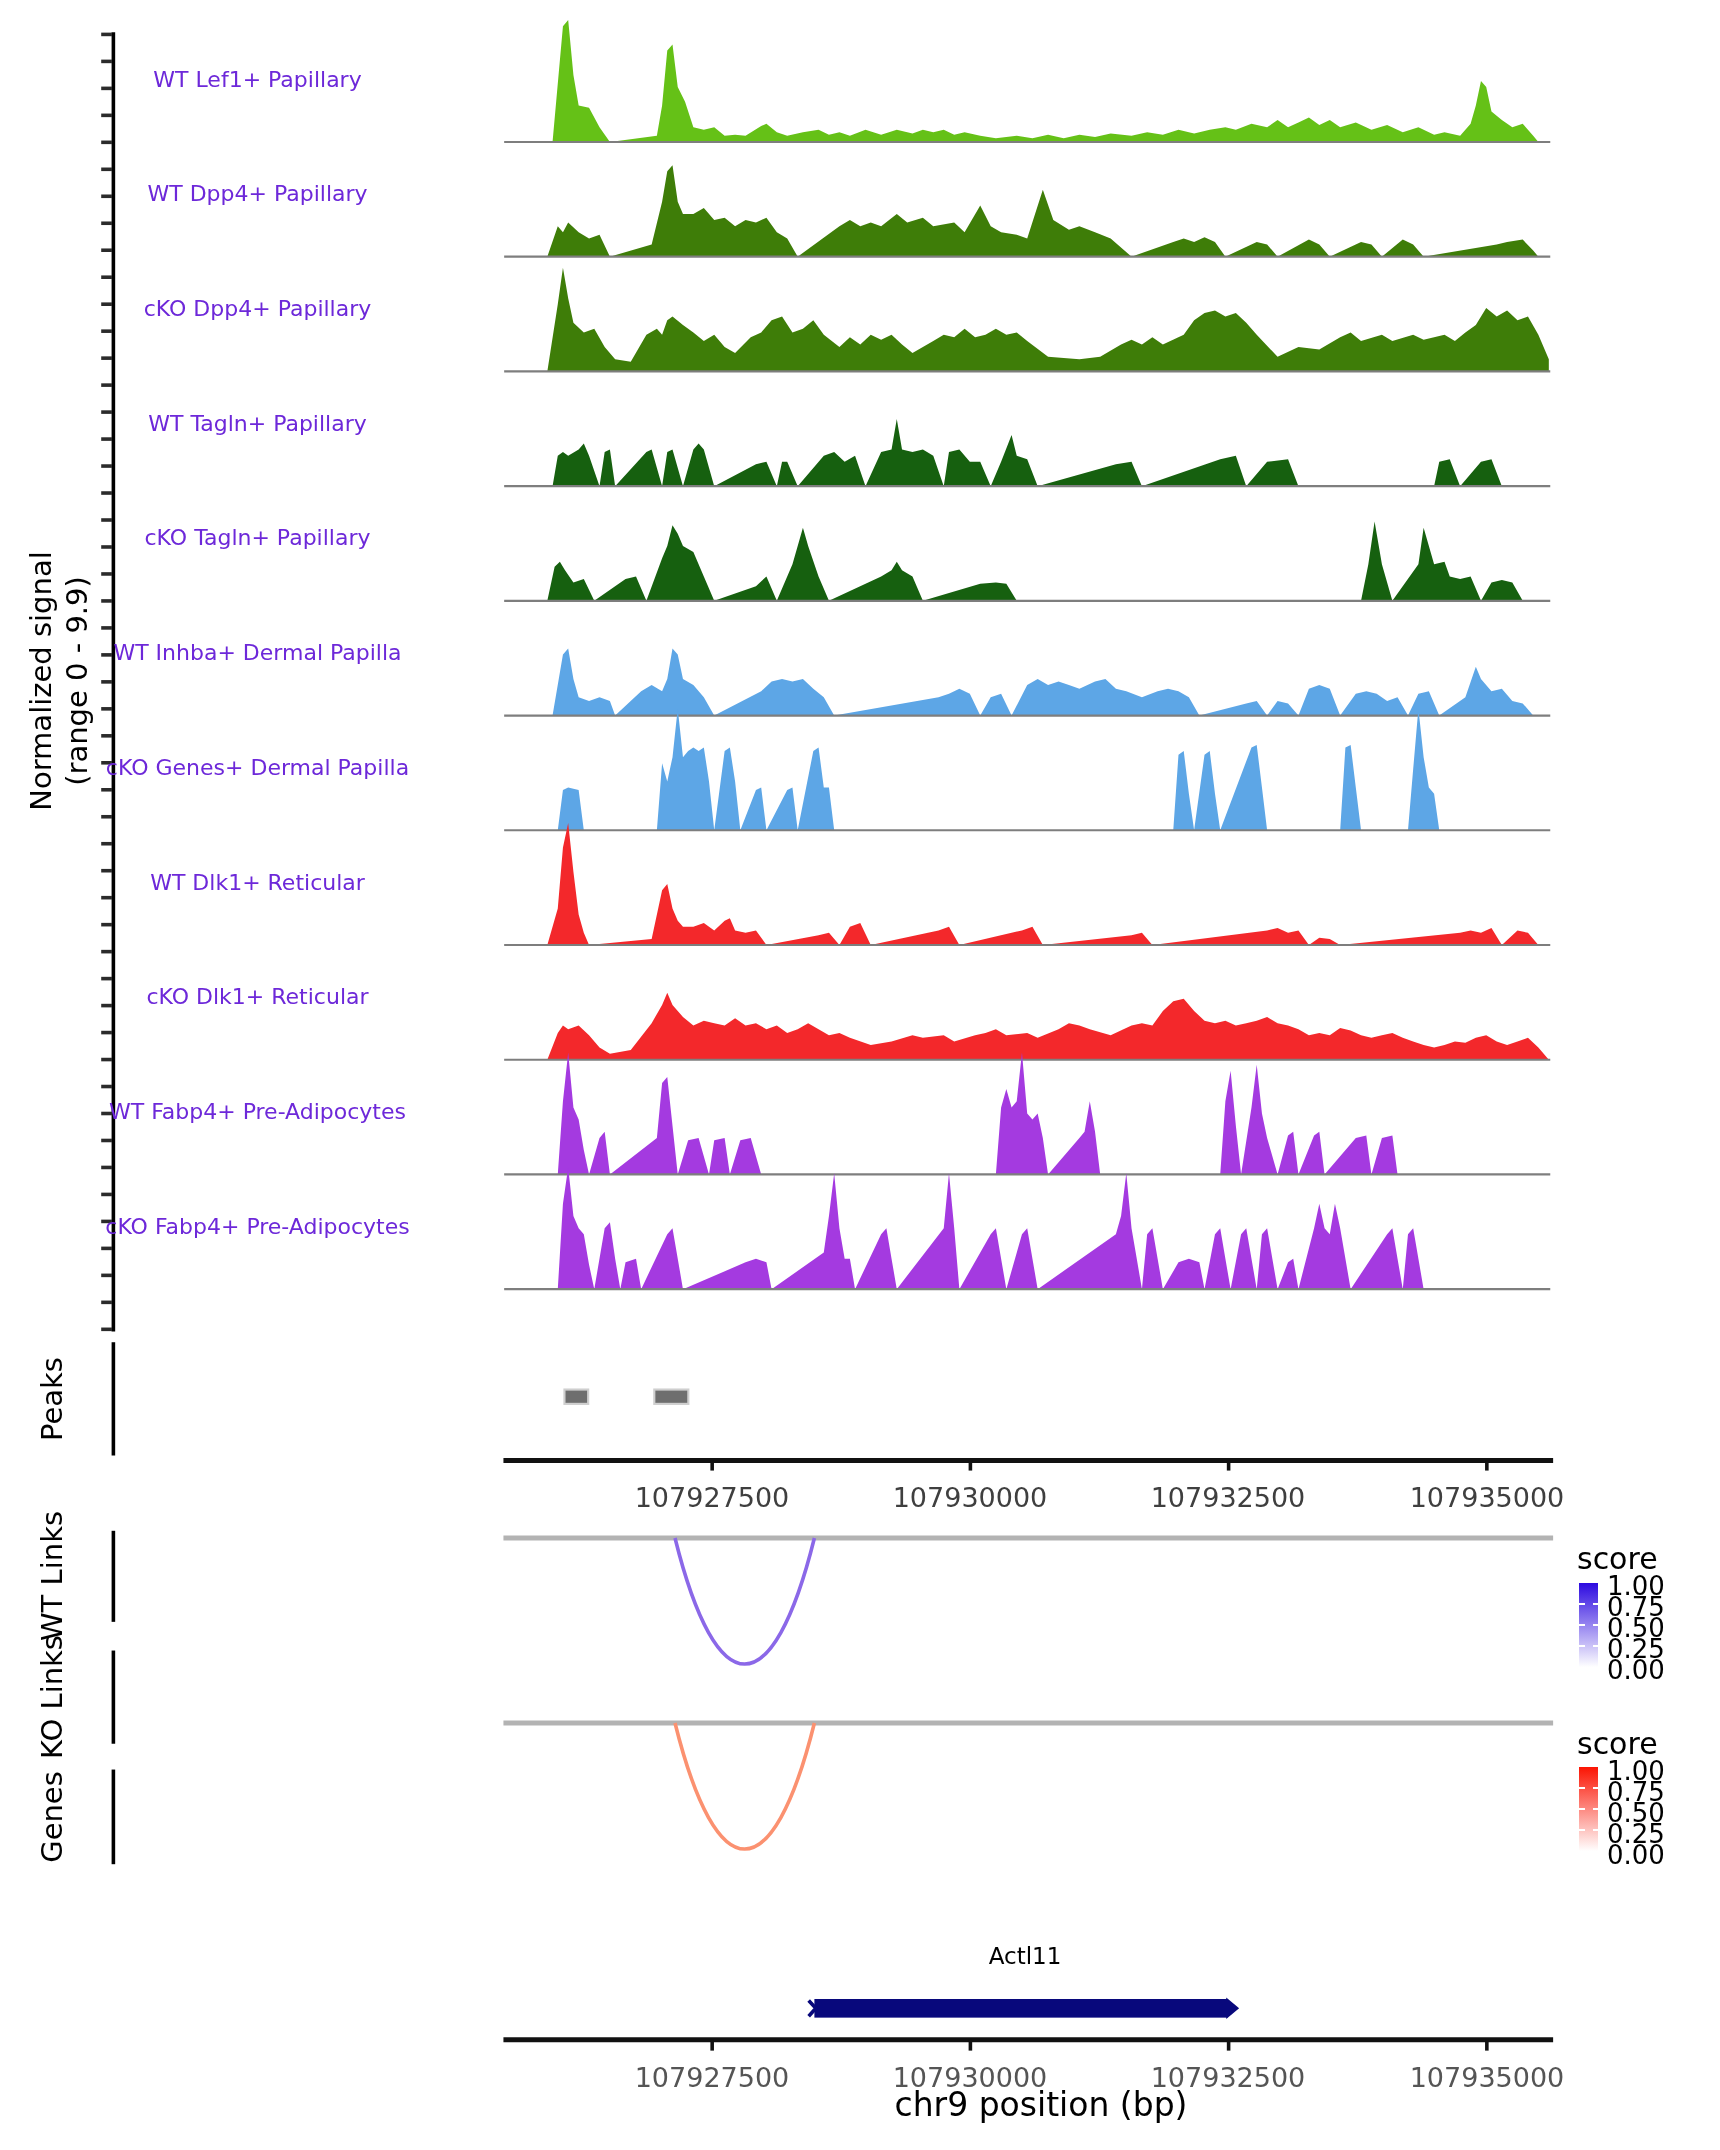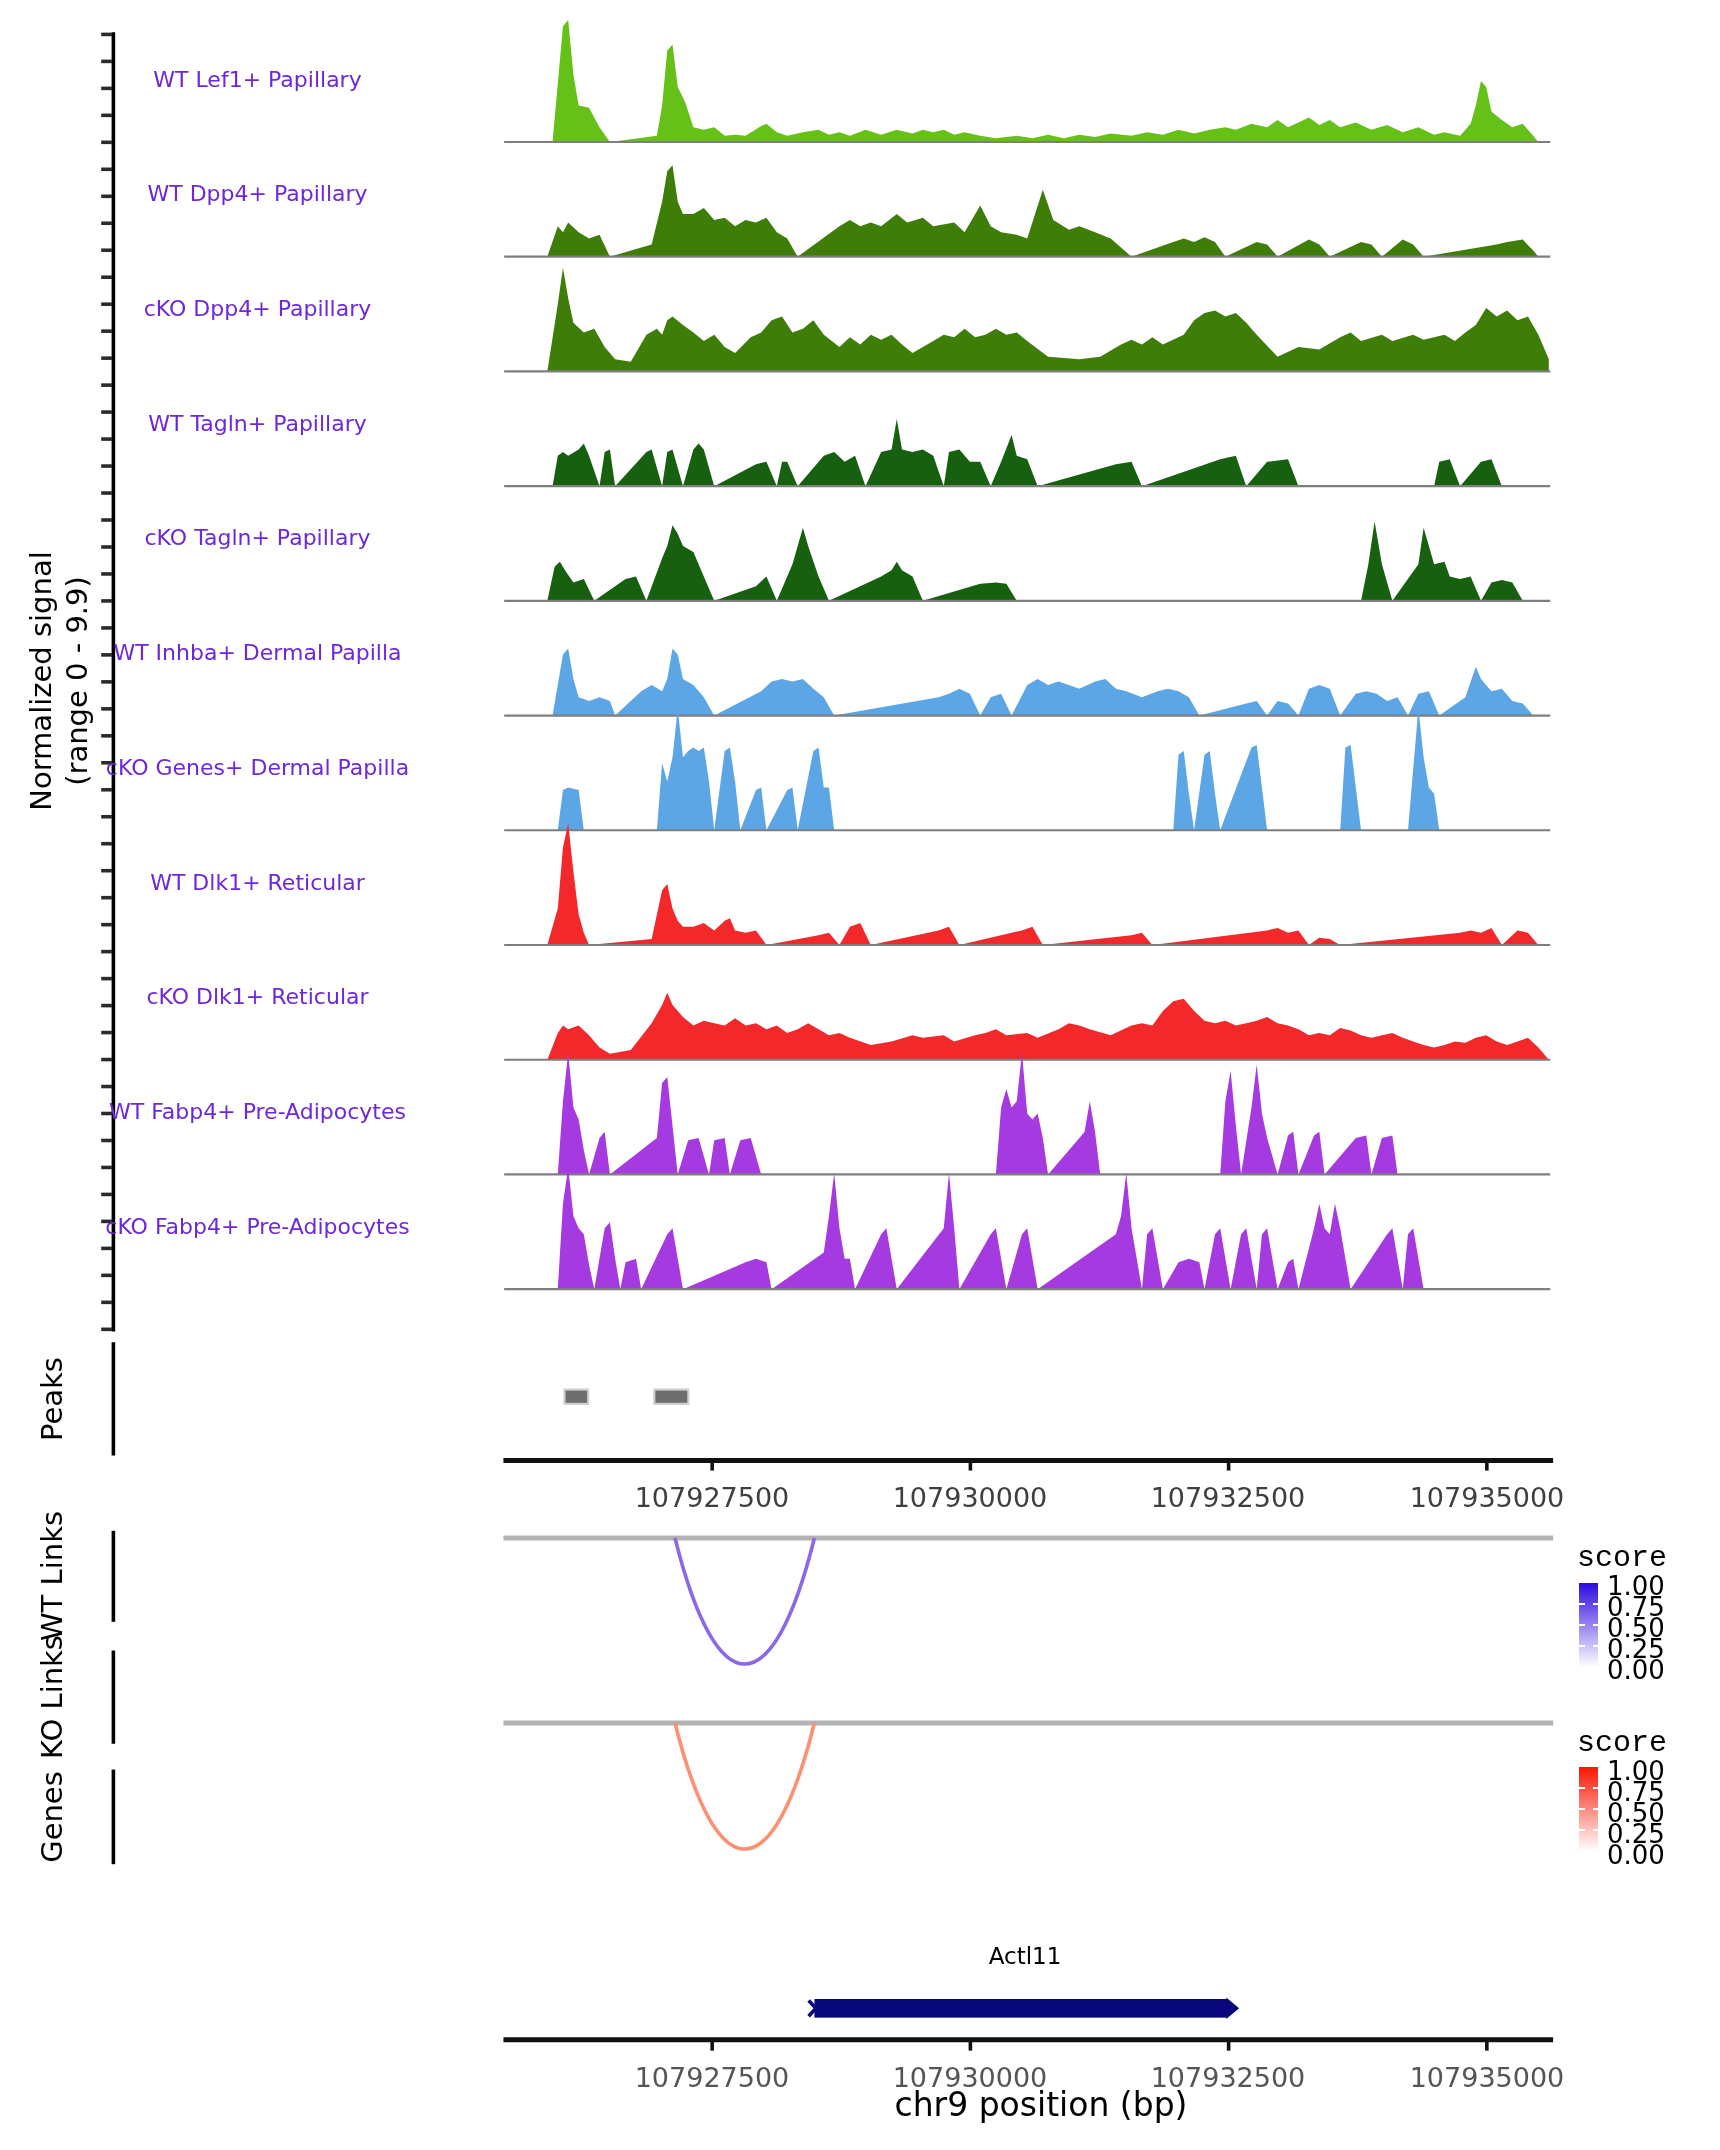--- a/index.html
+++ b/index.html
@@ -6,21 +6,21 @@
   #figure {
     position:relative; width:1721px; height:2151px; background:#ffffff;
     font-family:"DejaVu Sans","Liberation Sans",sans-serif; overflow:hidden;
   }
   .abs { position:absolute; }
   .rot { transform:translate(-50%,-50%) rotate(-90deg); transform-origin:center center; white-space:nowrap; }
   .track-label { position:absolute; left:57px; width:401px; text-align:center;
     font-size:22px; color:#6d28d9; white-space:nowrap; }
   .tick-label { position:absolute; transform:translateX(-50%); font-size:27px; white-space:nowrap;margin-top:7px; }
   .section-label { font-size:29px; color:#000; }
-  .legend-title { position:absolute; font-size:30px; color:#000;font-family:Liberation Mono, monospace; }
+  .legend-title { position:absolute; font-size:30px; color:#000; }
   .legend-num { position:absolute; font-size:26px; color:#000; }
   .legend-bar { position:absolute; width:19.4px; }
   .notch { position:absolute; width:5.7px; height:2.2px; background:#ffffff; }
   #ylab { position:absolute; left:59px; top:681px; text-align:center; font-size:29px; color:#000; line-height:1.25; }
   #gene-name { position:absolute; transform:translateX(-50%); font-size:23px; color:#000; }
   #axis-title { position:absolute; transform:translateX(-50%); font-size:33px; color:#000; }
 </style>
 </head>
 <body>
 

